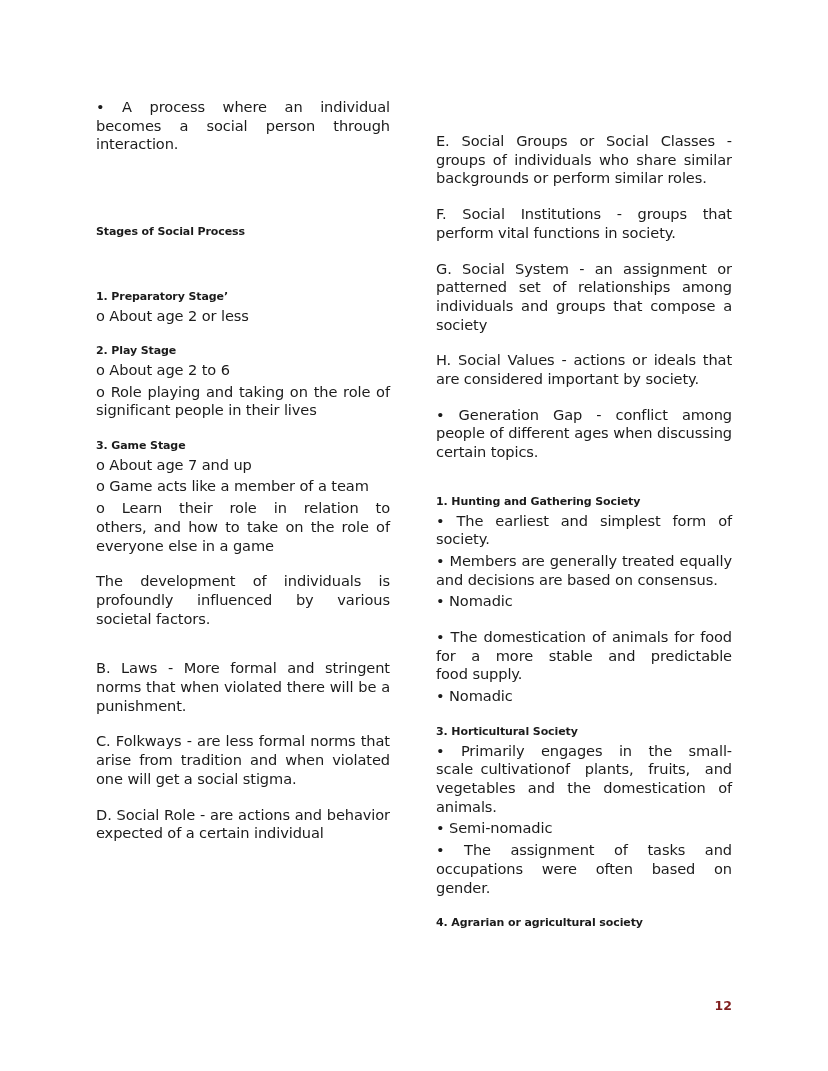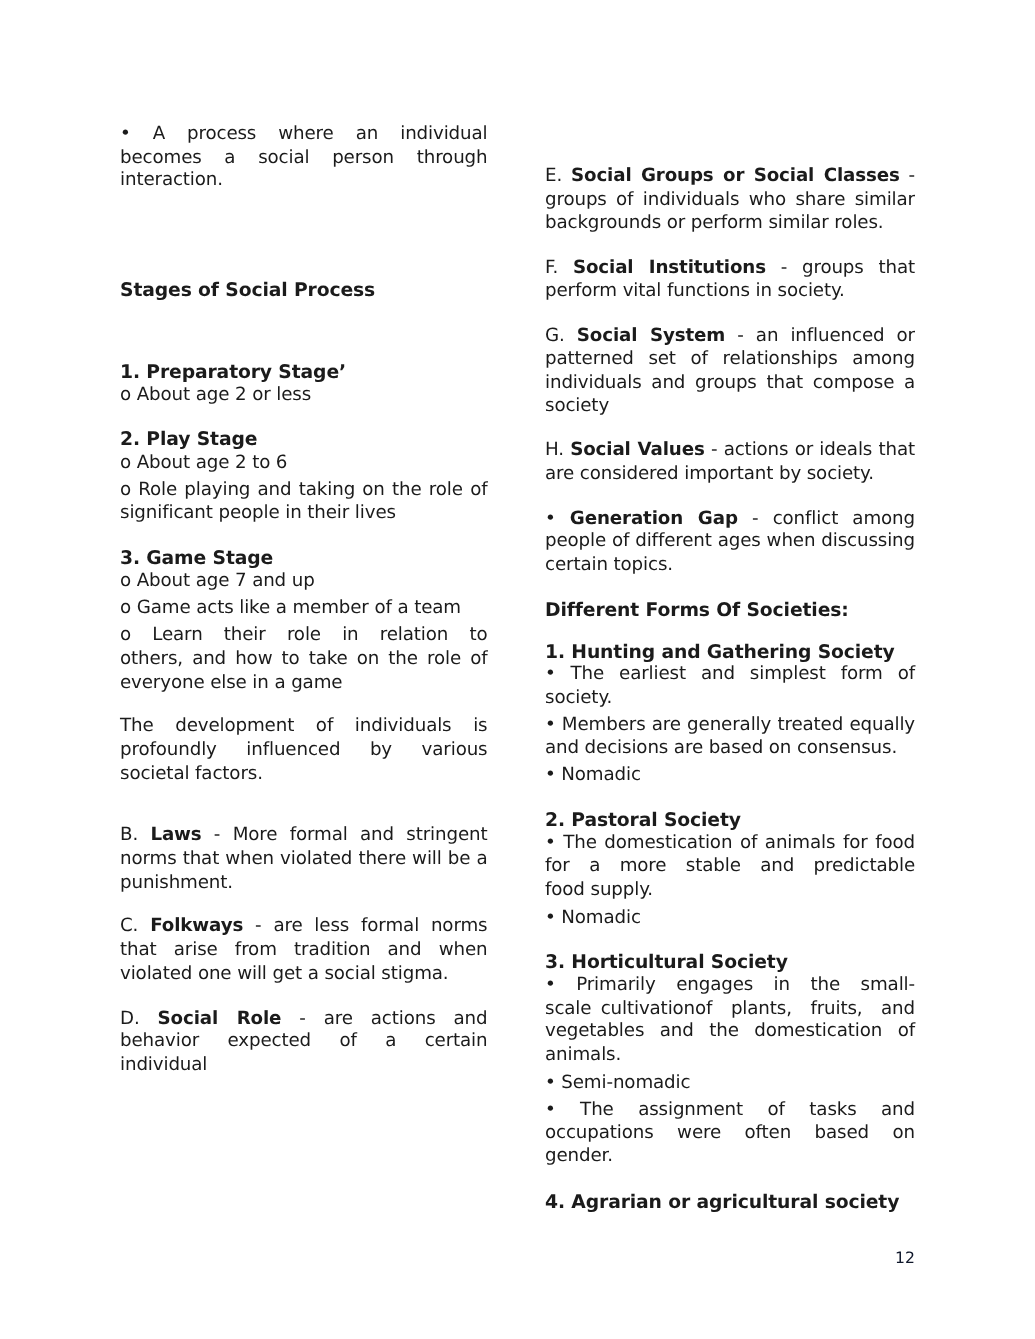--- a/index.html
+++ b/index.html
@@ -47,42 +47,42 @@
     margin: 0 0 3px 0;
     letter-spacing: -0.1px;
     word-spacing: 0px;
     -webkit-hyphens: none;
     hyphens: none;
   }
   .block.last-line-left {
     text-align-last: left;
   }
   .block b, .block strong {
-    font-weight: 700;
+    font-weight: 400;
   }
   .heading {
-    font-size: 15px;
+    font-size: 11px;
     line-height: 18.7px;
     font-weight: 700;
     margin: 0;
     text-align: left;
     letter-spacing: -0.1px;
   }
   .spacer-sm { height: 14px; }
   .spacer-gap1 { height: 66px; }
   .gap-after-head { height: 46px; }
   .page-number {
     position: absolute;
     right: 96px;
     bottom: 58px;
     font-size: 12.5px;
     line-height: 14px;
-    color: #0f172a;
+    color: #7f1d1d;
     text-align: right;
-    font-weight: 400;
+    font-weight: 700;
   }
   .nowrap-pre {
     white-space: pre-wrap;
   }
 </style>
 </head>
 <body>
 
 <div class="page">
 
@@ -155,51 +155,49 @@
 
       <p class="block">
         <span>F.</span>
         <b>Social Institutions</b><span class="nowrap-pre"> - groups that perform vital functions in society.</span>
       </p>
 
       <div class="spacer-sm"></div>
 
       <p class="block">
         <span>G.</span>
-        <b>Social System</b><span class="nowrap-pre"> - an influenced or patterned set of relationships among individuals and groups that compose a society</span>
+        <b>Social System</b><span class="nowrap-pre"> - an assignment or patterned set of relationships among individuals and groups that compose a society</span>
       </p>
 
       <div class="spacer-sm"></div>
 
       <p class="block">
         <span>H.</span>
         <b>Social Values</b><span class="nowrap-pre"> - actions or ideals that are considered important by society.</span>
       </p>
 
       <div class="spacer-sm"></div>
 
       <p class="block">
         <span>•</span>
         <b>Generation Gap</b><span class="nowrap-pre"> - conflict among people of different ages when discussing certain topics.</span>
       </p>
 
       <div class="spacer-sm"></div>
 
-      <p class="heading">Different Forms Of Societies:</p>
 
       <div class="spacer-sm"></div>
 
       <p class="heading">1. Hunting and Gathering Society</p>
       <p class="block nowrap-pre">•  The  earliest  and  simplest  form  of society.</p>
       <p class="block last-line-left nowrap-pre">• Members are generally treated equally and decisions are based on consensus.</p>
       <p class="block last-line-left nowrap-pre">• Nomadic</p>
 
       <div class="spacer-sm"></div>
 
-      <p class="heading">2. Pastoral Society</p>
       <p class="block nowrap-pre">• The domestication of animals for food for  a  more  stable  and  predictable  food supply.</p>
       <p class="block last-line-left nowrap-pre">• Nomadic</p>
 
       <div class="spacer-sm"></div>
 
       <p class="heading">3. Horticultural Society</p>
       <p class="block nowrap-pre">•  Primarily  engages  in  the  small-scale cultivationof  plants,  fruits,  and vegetables  and  the  domestication  of animals.</p>
       <p class="block last-line-left nowrap-pre">• Semi-nomadic</p>
       <p class="block nowrap-pre">•  The  assignment  of  tasks  and occupations  were  often  based  on gender.</p>
 

